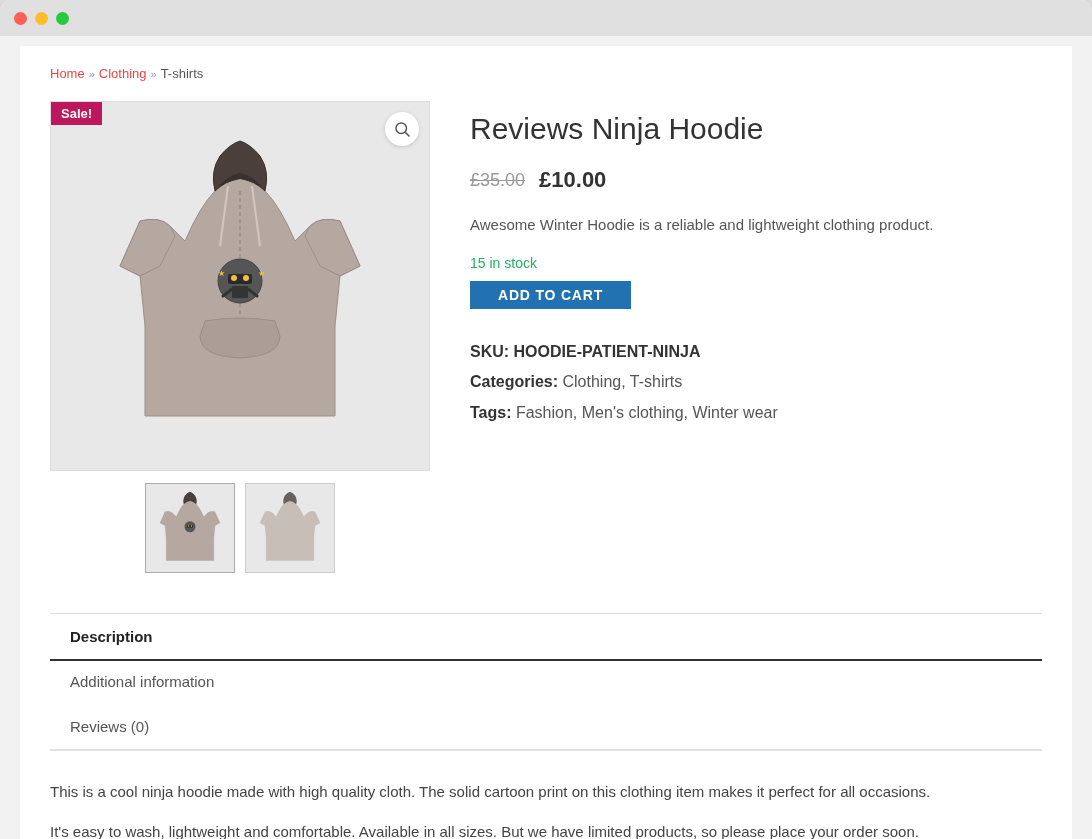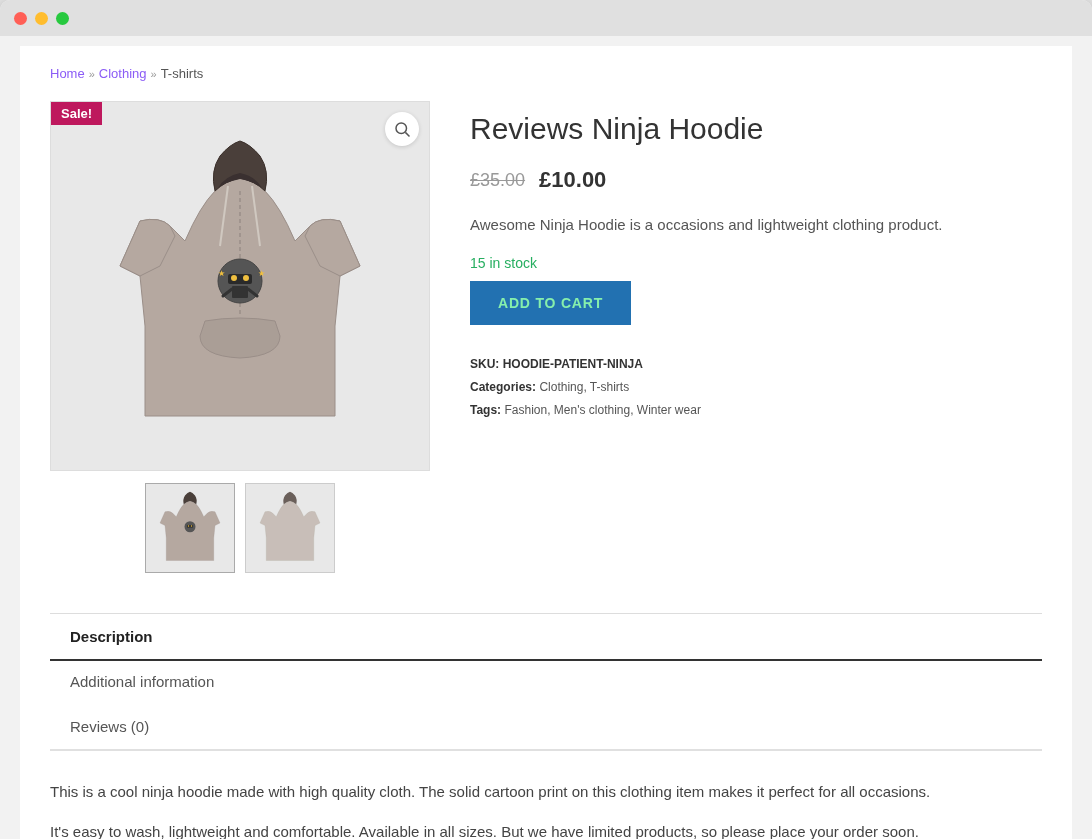--- a/index.html
+++ b/index.html
@@ -50,21 +50,21 @@
     
     .breadcrumb {
       display: flex;
       align-items: center;
       gap: 4px;
       font-size: 13px;
       color: #555;
       margin-bottom: 20px;
     }
     .breadcrumb a {
-      color: #8b5cf6;
+      color: #ef4444;
       text-decoration: none;
     }
     .breadcrumb-sep {
       color: #999;
       font-size: 11px;
     }
 
     
     .product-section {
       display: flex;
@@ -204,33 +204,33 @@
     }
 
     .stock-info {
       font-size: 14px;
       color: #27ae60;
       margin-bottom: 10px;
     }
 
     .add-to-cart-btn {
       background: #2271b1;
-      color: #86efac;
+      color: #ffffff;
       border: none;
-      padding: 14px 28px;
+      padding: 6px 28px;
       font-size: 14px;
       font-weight: 600;
       letter-spacing: 0.8px;
       cursor: pointer;
       text-transform: uppercase;
       margin-bottom: 28px;
     }
 
     .meta-info {
-      font-size: 12px;
+      font-size: 16px;
       color: #555;
       line-height: 1.9;
     }
 
     .meta-info span {
       font-weight: 600;
       color: #333;
     }
 
     .meta-info a {
@@ -378,21 +378,21 @@
       </div>
 
       <div class="product-details">
         <h1 class="product-title">Reviews Ninja Hoodie</h1>
 
         <div class="price-section">
           <span class="old-price">£35.00</span>
           <span class="new-price">£10.00</span>
         </div>
 
-        <p class="product-description">Awesome Ninja Hoodie is a occasions and lightweight clothing product.</p>
+        <p class="product-description">Awesome Winter Hoodie is a reliable and lightweight clothing product.</p>
 
         <p class="stock-info">15 in stock</p>
 
         <button class="add-to-cart-btn">ADD TO CART</button>
 
         <div class="meta-info">
           <div>
             <span>SKU:</span>
             <span>HOODIE-PATIENT-NINJA</span>
           </div>

